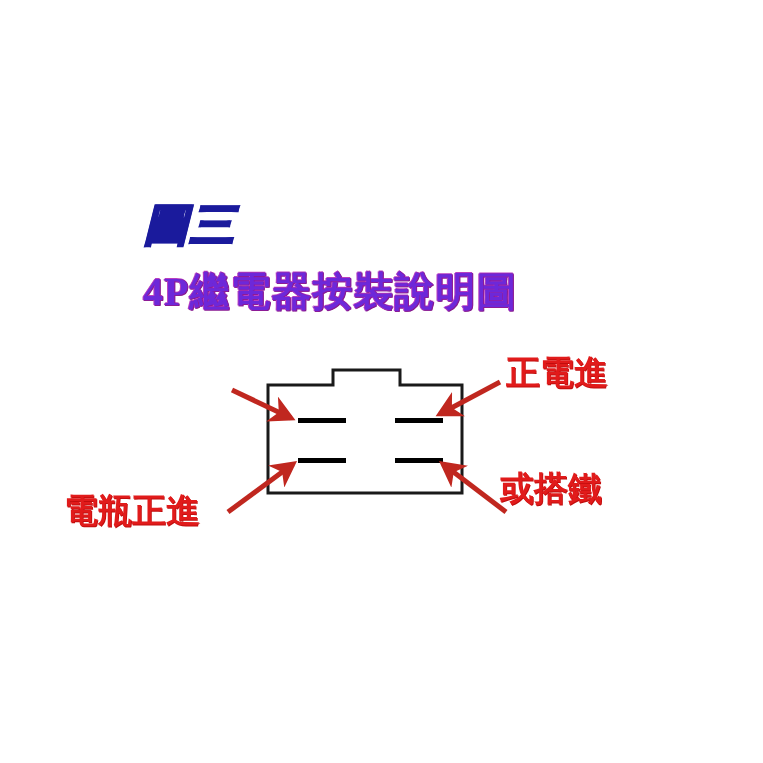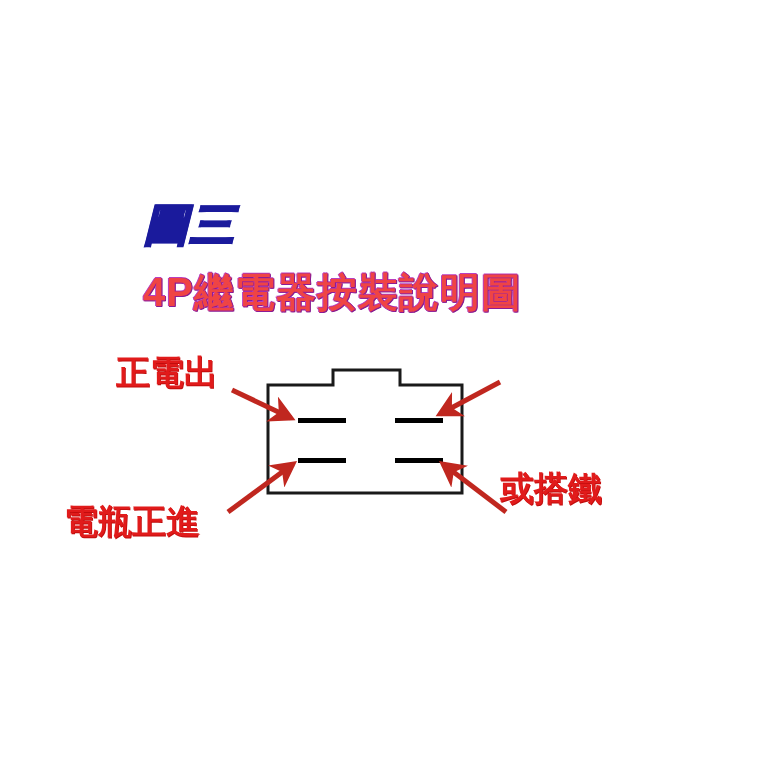--- a/index.html
+++ b/index.html
@@ -36,26 +36,26 @@
        1px 0 0 #2b2bb0, -1px 0 0 #2b2bb0,
        0 1px 0 #2b2bb0, 0 -1px 0 #2b2bb0;
     white-space: nowrap;
     font-style: italic;
   }
 
   .fig-title {
     position: absolute;
     left: 143px;
     top: 272px;
-    font-family: Liberation Sans, sans-serif;
+    font-family: Liberation Serif, serif;
     font-size: 40px;
     font-weight: 700;
     letter-spacing: 1px;
     line-height: 1;
-    color: #ef4444;
+    color: #6d28d9;
     text-shadow:
       1px 0 0 #8d1b96, -1px 0 0 #b93fc0,
       0 1px 0 #8d1b96, 0 -1px 0 #b93fc0,
       1px 1px 0 #7d1786;
     white-space: nowrap;
   }
 
   
   .label {
     position: absolute;
@@ -63,21 +63,21 @@
     font-size: 34px;
     font-weight: 700;
     line-height: 1.08;
     color: #e11b1b;
     letter-spacing: 0px;
     white-space: nowrap;
     text-shadow: 0.7px 0.7px 0 #c00d0d;
   }
   .label-tl { left: 116px; top: 354px; }
   .label-tr { left: 506px; top: 354px; }
-  .label-bl { left: 64px;  top: 492px; margin-top: 11px; }
+  .label-bl { left: 64px;  top: 492px; }
   .label-br { left: 500px; top: 470px; }
   .label-br .line2 { display: block; }
 
   
   #relay-svg {
     position: absolute;
     left: 0;
     top: 0;
     width: 763px;
     height: 763px;
@@ -109,22 +109,22 @@
 
     <line x1="232" y1="390" x2="291" y2="418" stroke="#c0271f" stroke-width="5" marker-end="url(#arrowhead)"></line>
 
     <line x1="500" y1="382" x2="440" y2="414" stroke="#c0271f" stroke-width="5" marker-end="url(#arrowhead)"></line>
 
     <line x1="228" y1="512" x2="293" y2="464" stroke="#c0271f" stroke-width="5" marker-end="url(#arrowhead)"></line>
 
     <line x1="506" y1="512" x2="443" y2="464" stroke="#c0271f" stroke-width="5" marker-end="url(#arrowhead)"></line>
   </svg>
 
-  <div class="label label-tl">正電出</div>
 
+  <div class="label label-tr">正電進</div>
 
   <div class="label label-bl">電瓶正進</div>
 
   <div class="label label-br">
     <span class="line2">或搭鐵</span>
   </div>
 
 </div>
 
 </body></html>

